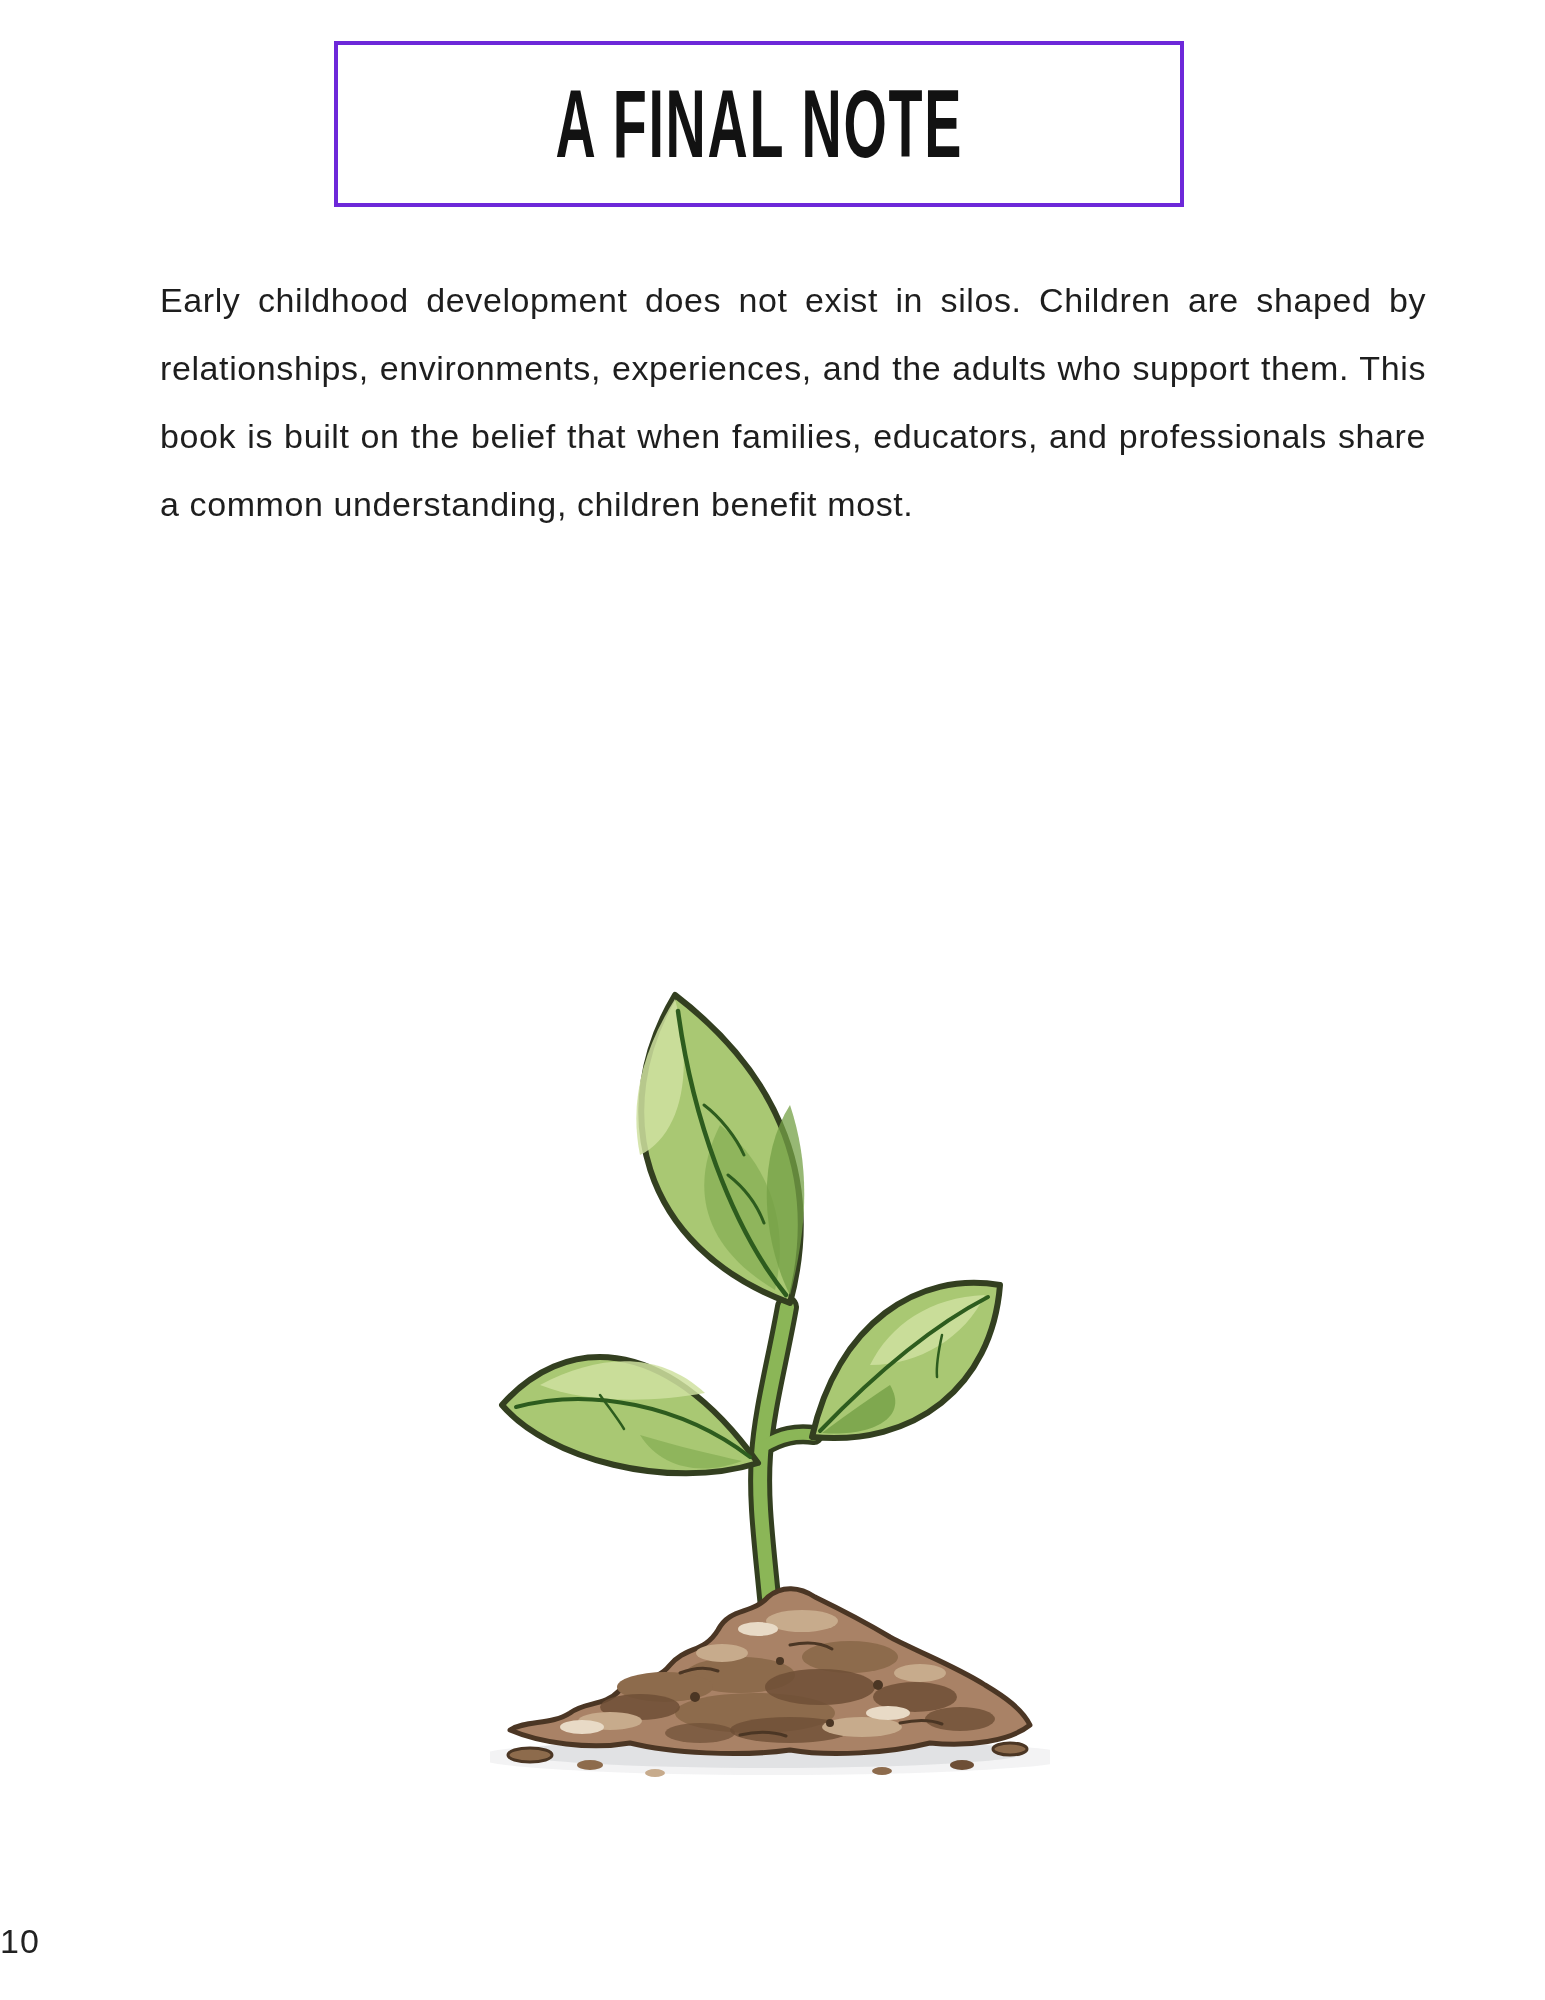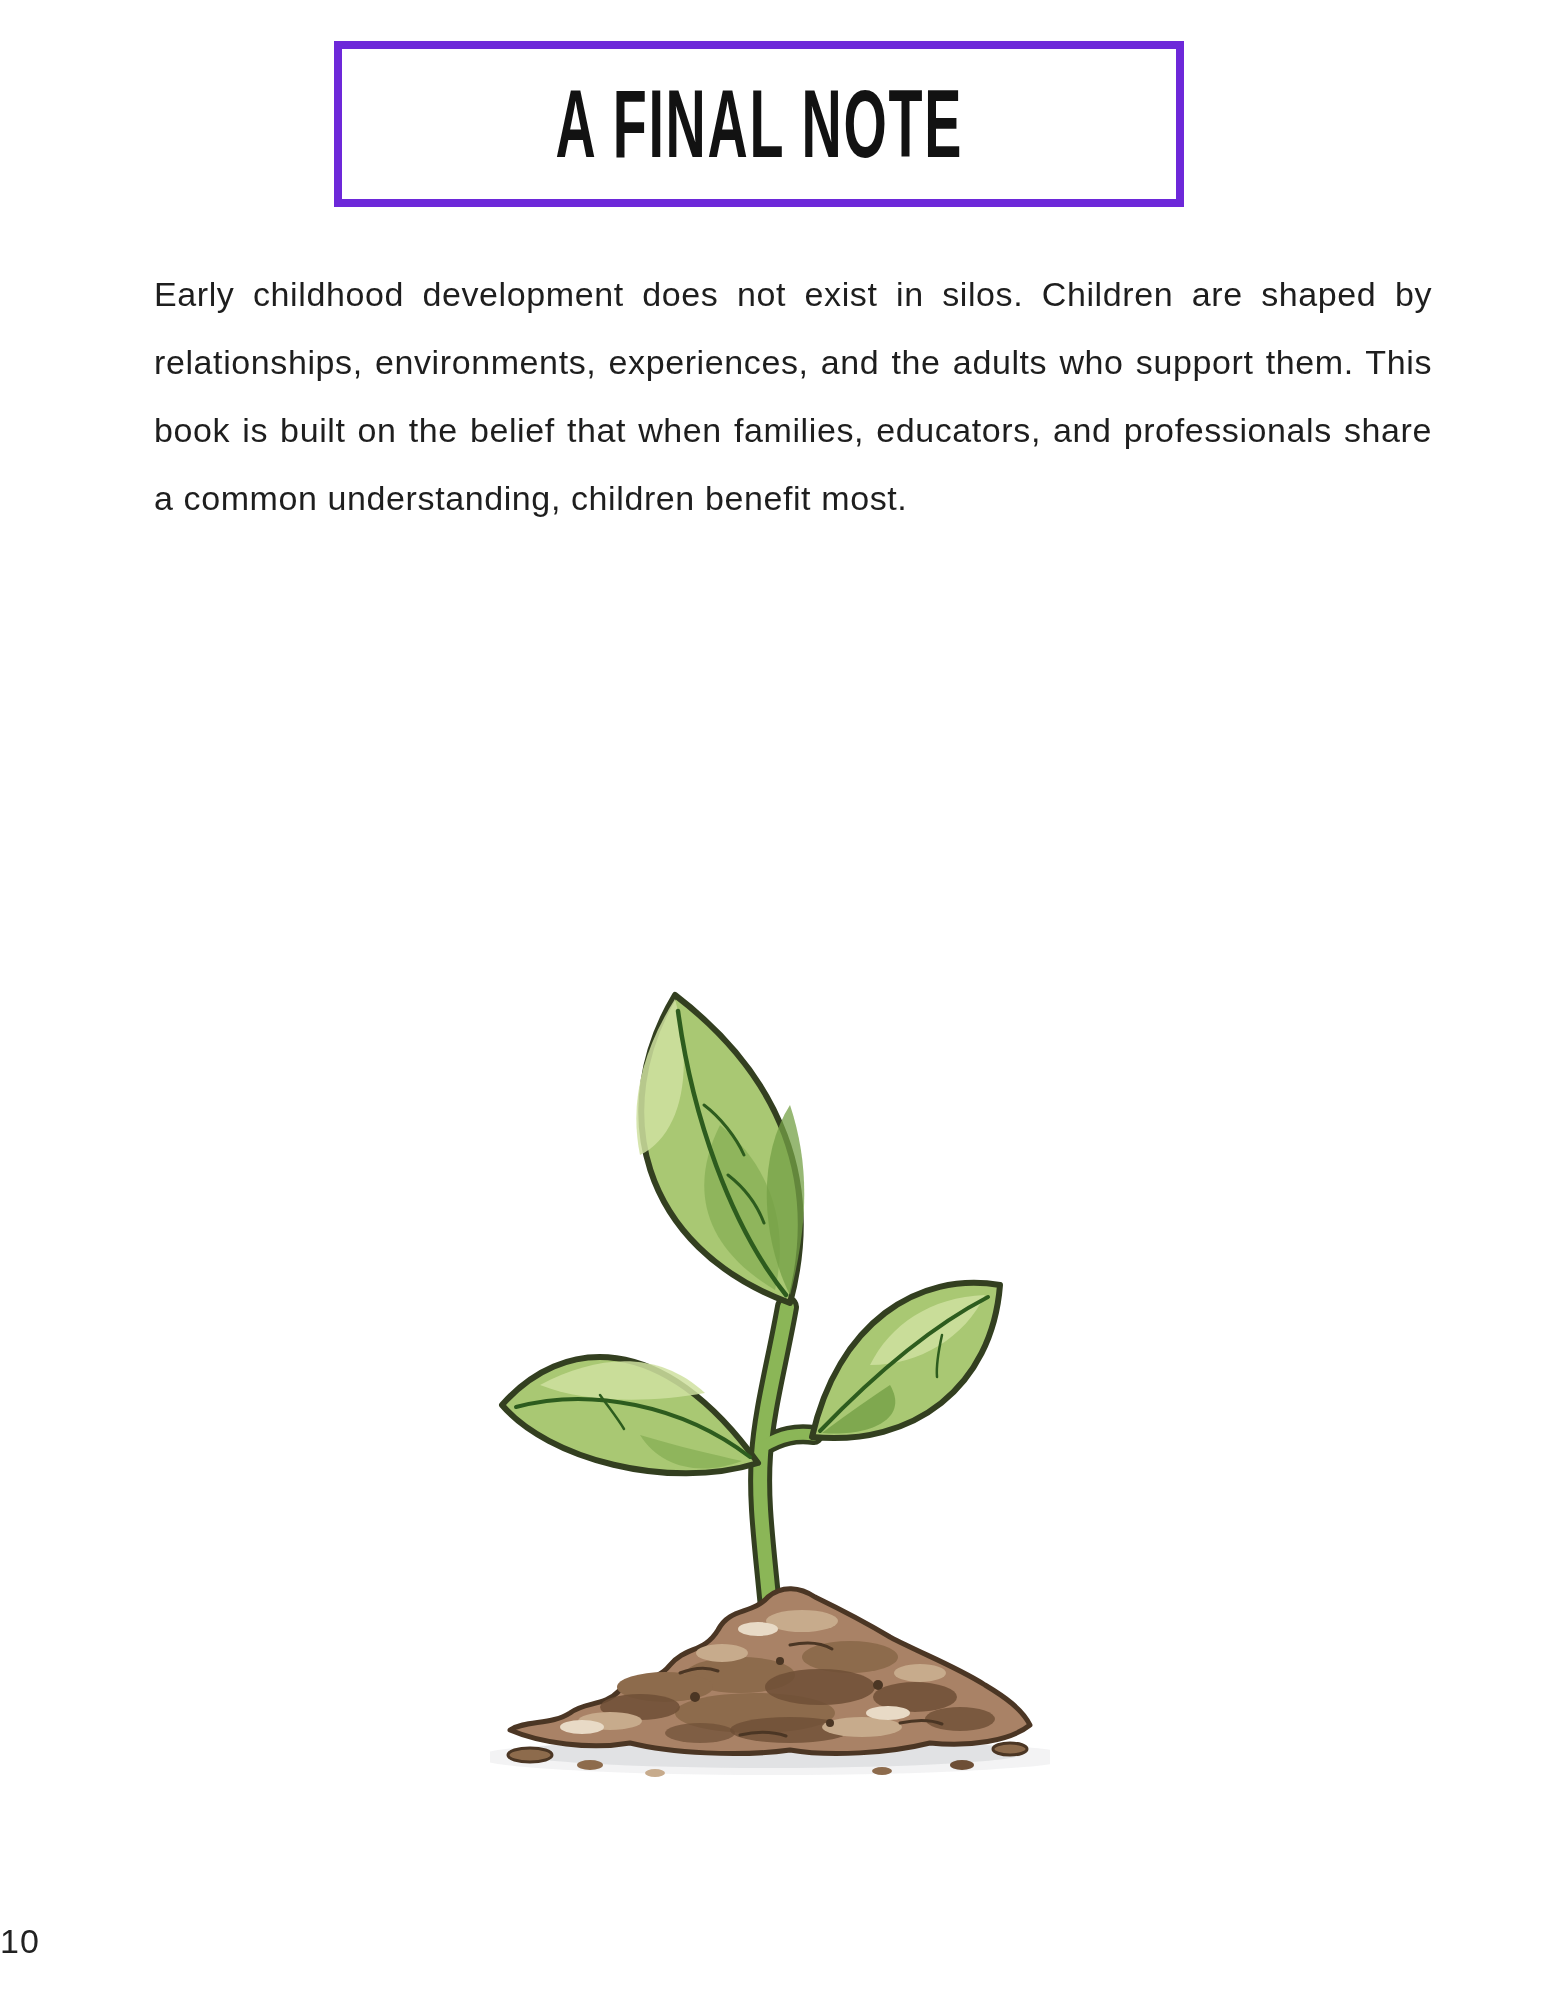--- a/index.html
+++ b/index.html
@@ -6,21 +6,21 @@
   .page{
     position:relative;
     width:1545px;height:2000px;
     background:#ffffff;
     font-family:"Liberation Sans",sans-serif;
     overflow:hidden;
   }
   .title-box{
     position:absolute;
     left:334px;top:41px;width:850px;height:166px;
-    border:8px solid #6d28d9;
+    border:4px solid #6d28d9;
     box-sizing:border-box;
     display:flex;align-items:center;justify-content:center;
     background:#ffffff;
   }
   .title-text{
     font-size:96px;
     font-weight:700;
     color:#121212;
     letter-spacing:3px;
     transform:scaleX(0.58);
@@ -30,21 +30,21 @@
   }
   .body-text{
     position:absolute;
     left:152px;top:258px;width:1282px;
     color:#1e1e1e;
     font-size:34px;
     line-height:68px;
     letter-spacing:0.6px;
     text-align:justify;
   }
-  .body-text p{margin:2px;}
+  .body-text p{margin:8px;}
   .illustration{
     position:absolute;
     left:490px;top:985px;width:560px;height:810px;
   }
   .page-number{
     position:absolute;
     left:0;top:1922px;width:1545px;
     text-align:left;
     font-size:34px;
     color:#222222;

